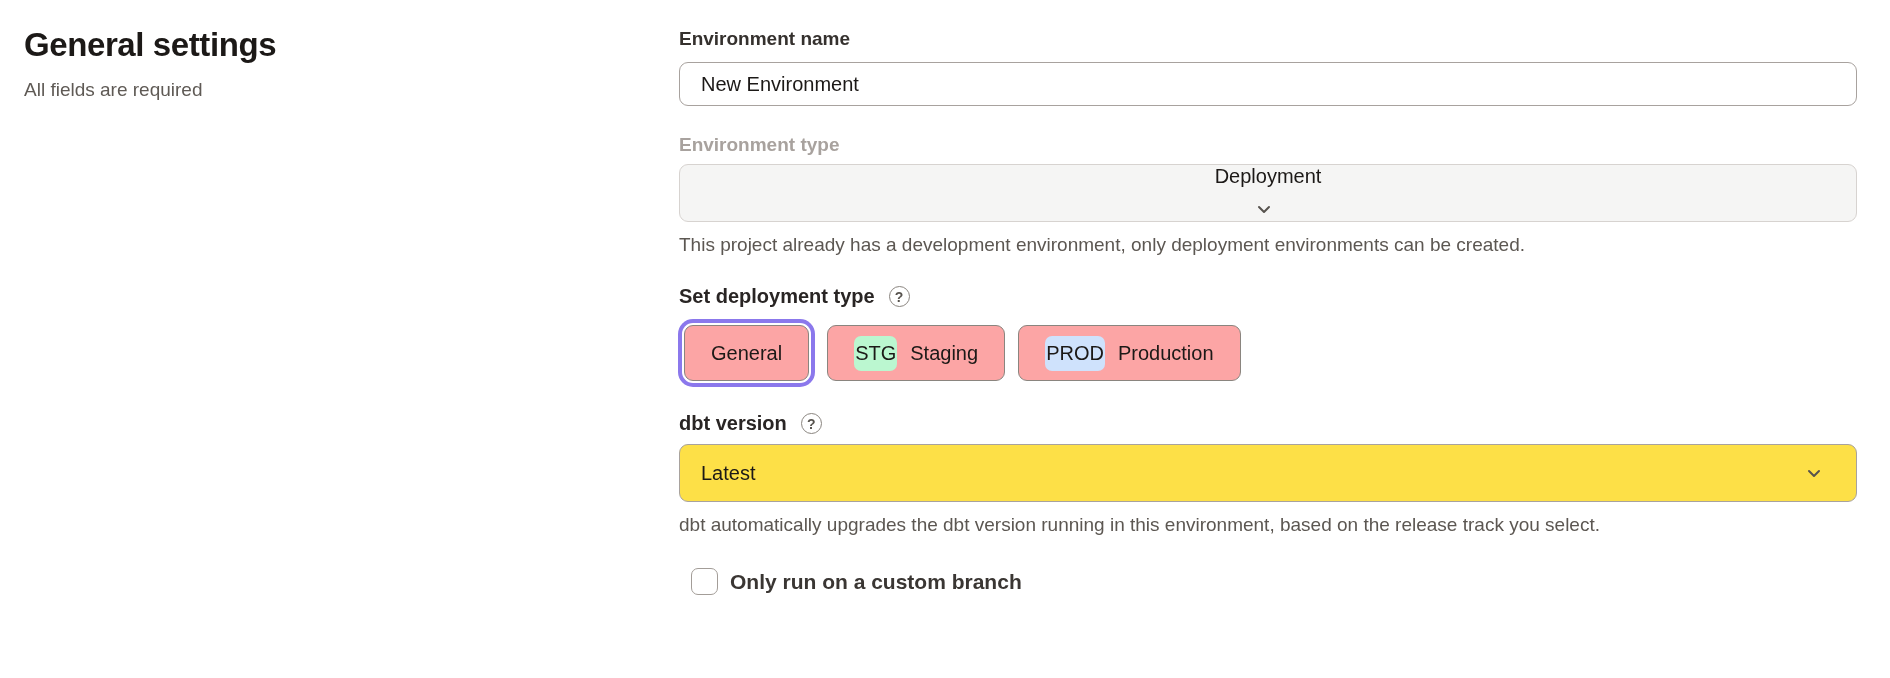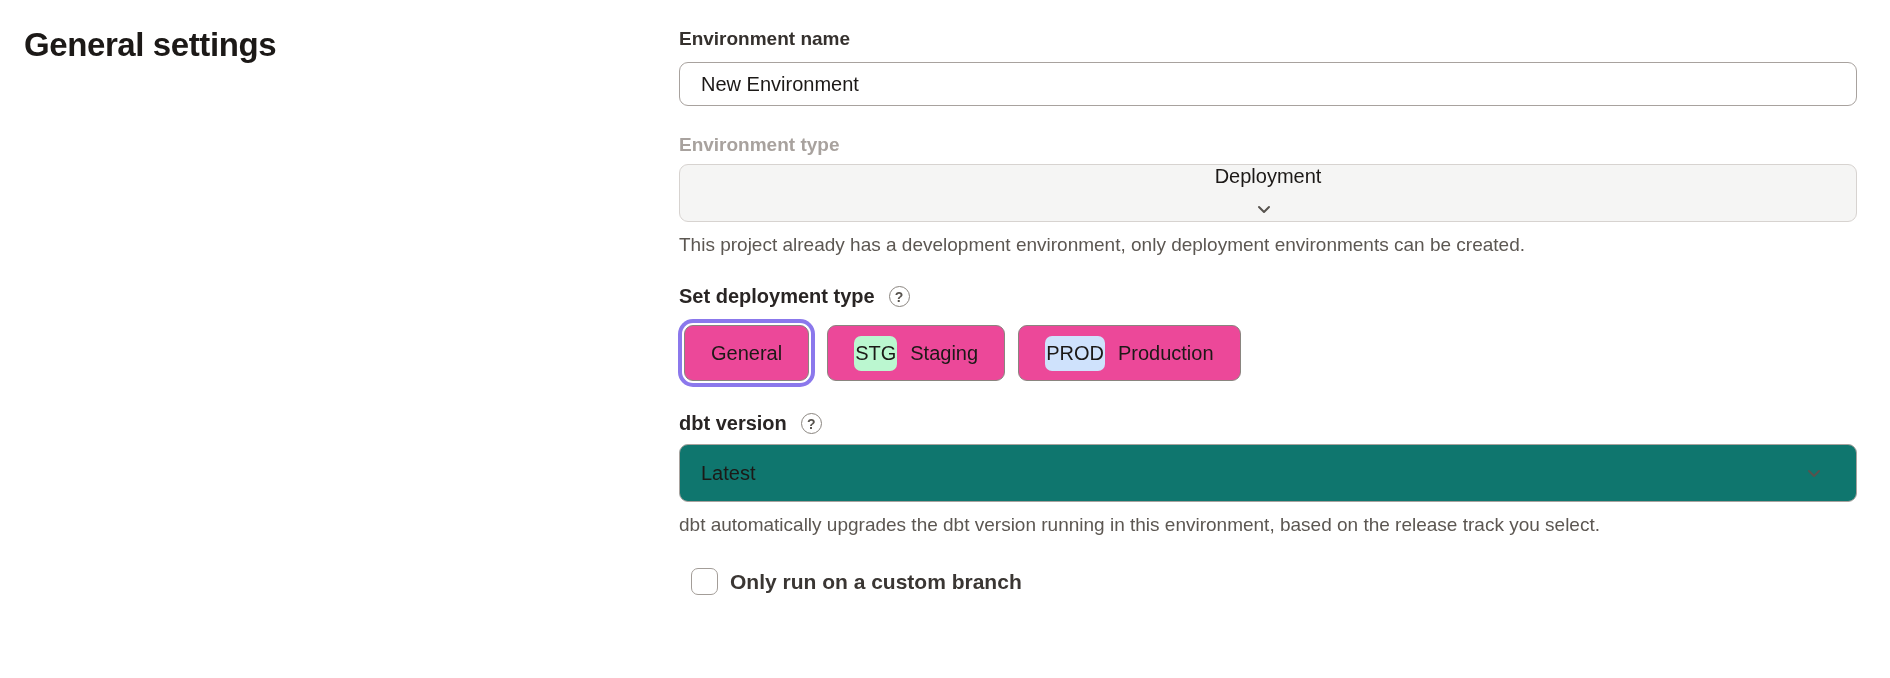--- a/index.html
+++ b/index.html
@@ -52,21 +52,21 @@
     color: #1c1917;
     background: #ffffff;
     outline: none;
   }
 
   .select-box {
     margin-top: 8px;
     height: 58px;
     border: 1px solid #a8a29e;
     border-radius: 9px;
-    background: #0f766e;
+    background: #fde047;
     display: flex;
     align-items: center;
     justify-content: space-between;
     padding: 0 21px 0 21px;
     font-size: 20px;
     color: #1c1917;
     cursor: pointer;
   }
   .select-box.disabled {
     background: #f5f5f4;
@@ -112,21 +112,21 @@
     margin-top: 12px;
     font-size: 19px;
     color: #5c5752;
     line-height: 22px;
   }
 
   
   .btn-row { margin-top: 16px; display: flex; align-items: center; gap: 13px; }
   .type-button {
     height: 56px;
-    background: #ec4899;
+    background: #fca5a5;
     border: 1px solid #8a857f;
     border-radius: 9px;
     display: inline-flex;
     align-items: center;
     padding: 0 26px;
     font-family: "Liberation Sans", sans-serif;
     font-size: 20px;
     color: #1c1917;
     cursor: pointer;
   }
@@ -168,20 +168,21 @@
     font-weight: 600;
     color: #3a3633;
     cursor: pointer;
   }
 </style>
 </head>
 <body>
 
 <div class="left-block">
   <h1 class="page-title">General settings</h1>
+  <div class="page-subtitle">All fields are required</div>
 </div>
 
 <div class="form-col">
 
   <div class="field-label">Environment name</div>
   <input class="text-input" type="text" value="New Environment" style="">
 
   <div class="field-label disabled" style="margin-top:28px;">Environment type</div>
   <div class="select-box disabled">
     <span>Deployment</span>

